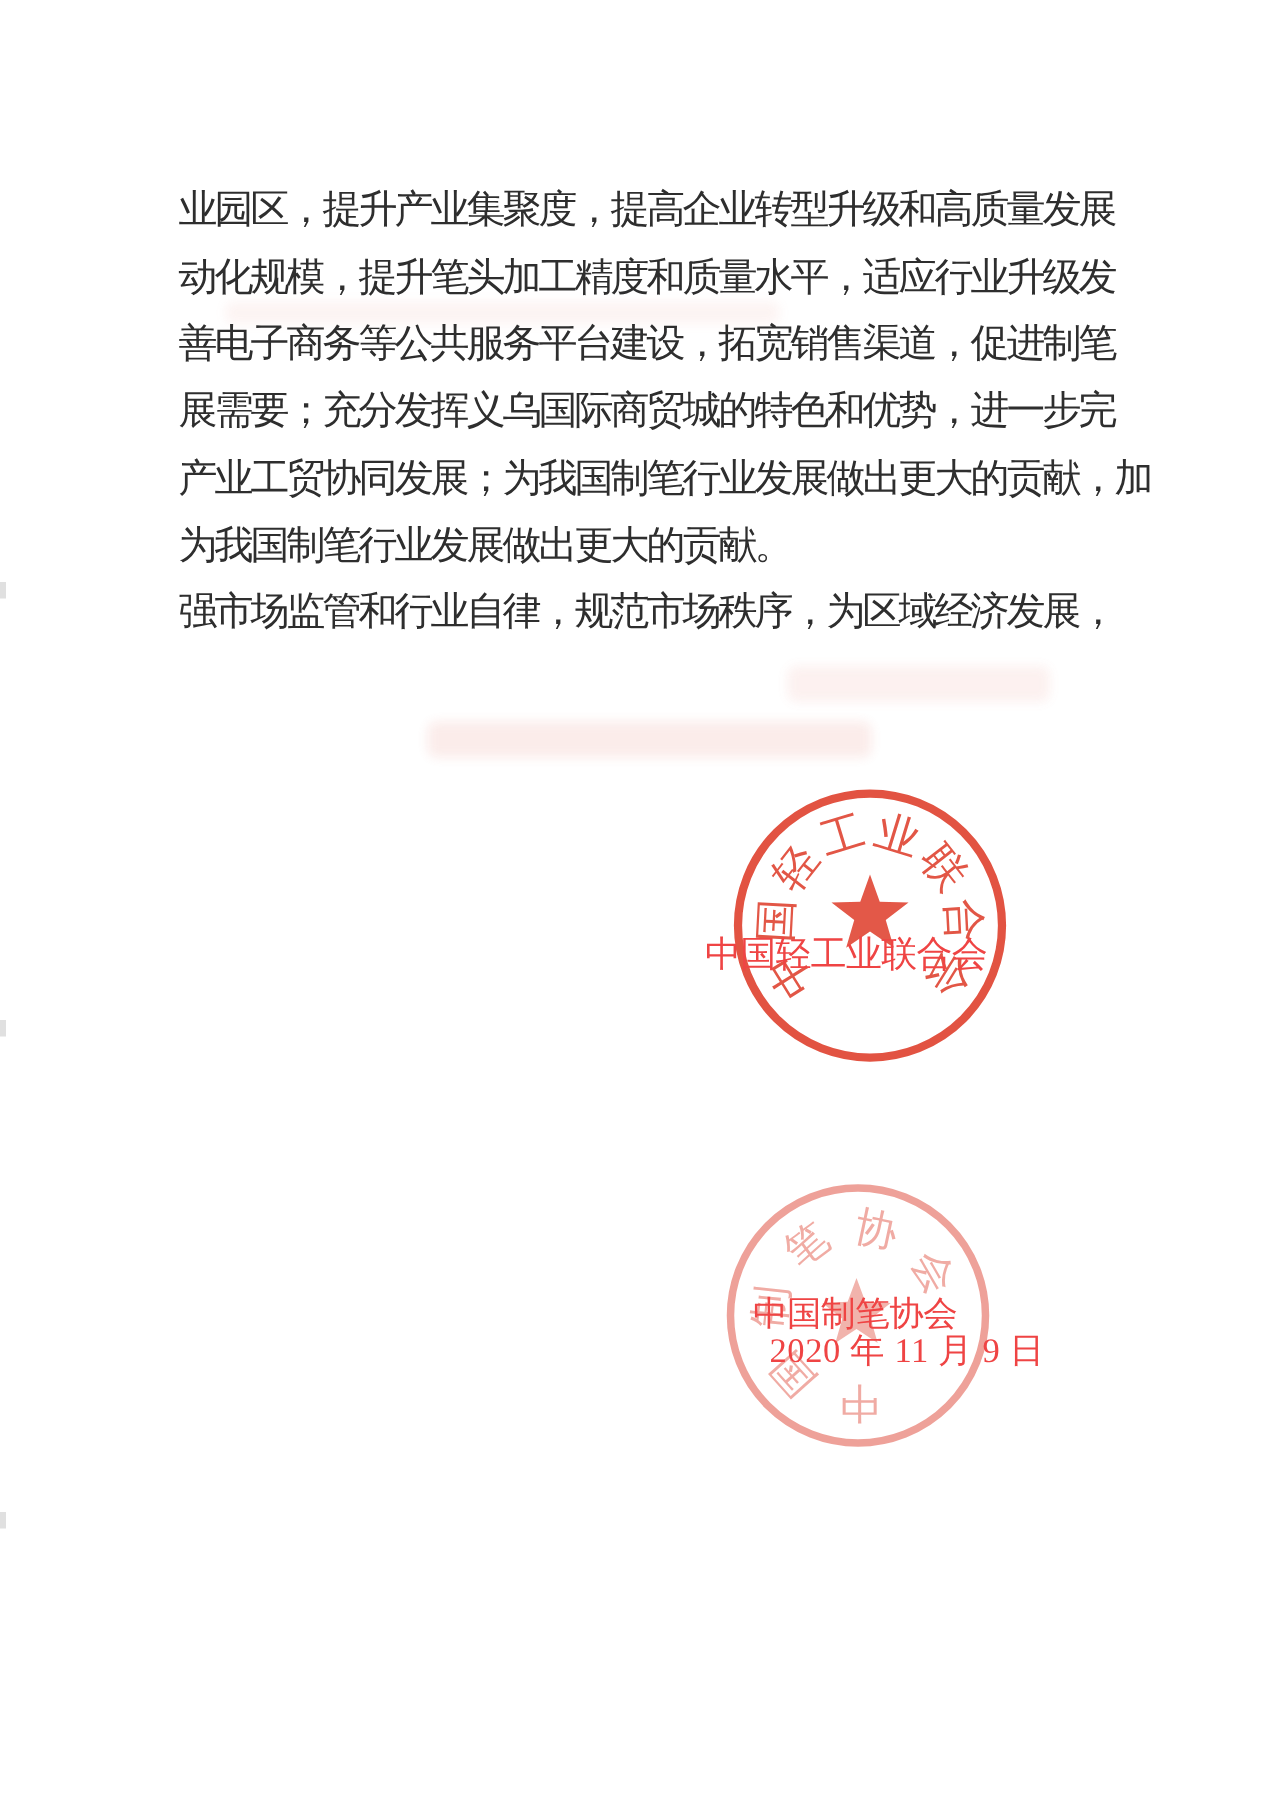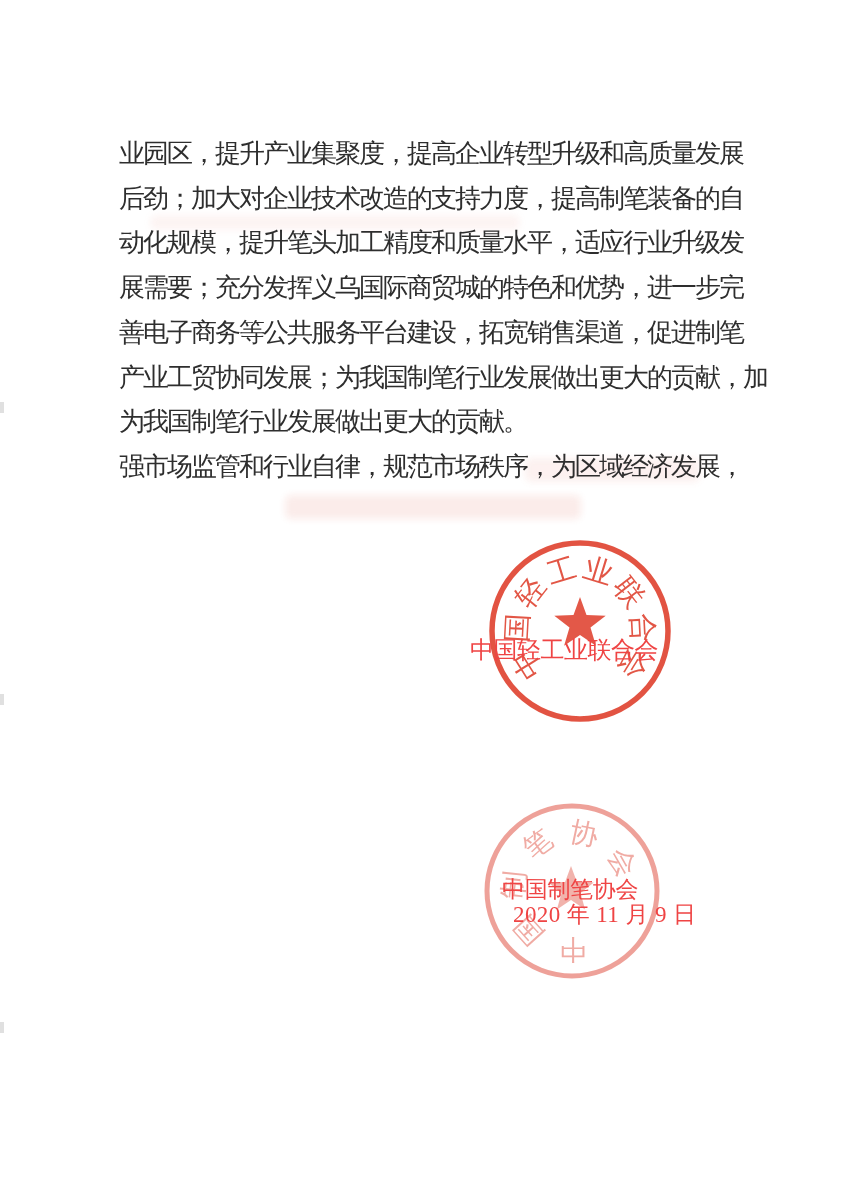--- a/index.html
+++ b/index.html
@@ -3,21 +3,20 @@
 <meta charset="utf-8">
 <style>
   html,body { margin:0; padding:0; }
   .page {
     position: relative;
     width: 848px;
     height: 1128px;
     background: #ffffff;
     overflow: hidden;
     font-family: "Liberation Serif", "DejaVu Serif", serif;
-    margin-top: 14px;
   }
 
   
   .body-text {
     position: absolute;
     left: 119px;
     top: 118px;
     z-index: 2;
   }
   .body-text .line {
@@ -93,24 +92,23 @@
 
   <div class="ghost ghost-1"></div>
   <div class="ghost ghost-2"></div>
   <div class="ghost ghost-3"></div>
   <div class="edge-mark edge-a"></div>
   <div class="edge-mark edge-b"></div>
   <div class="edge-mark edge-c"></div>
 
   <div class="body-text">
     <span class="line">业园区，提升产业集聚度，提高企业转型升级和高质量发展</span>
-    <span class="line">后劲；加大对企业技术改造的支持力度，提高制笔装备的自</span>
     <span class="line">动化规模，提升笔头加工精度和质量水平，适应行业升级发</span>
+    <span class="line">善电子商务等公共服务平台建设，拓宽销售渠道，促进制笔</span>
     <span class="line">展需要；充分发挥义乌国际商贸城的特色和优势，进一步完</span>
-    <span class="line">善电子商务等公共服务平台建设，拓宽销售渠道，促进制笔</span>
     <span class="line">产业工贸协同发展；为我国制笔行业发展做出更大的贡献，加</span>
     <span class="line">为我国制笔行业发展做出更大的贡献。</span>
     <span class="line">强市场监管和行业自律，规范市场秩序，为区域经济发展，</span>
   </div>
 
   <svg class="seal seal-cnlic" width="200" height="200" viewBox="0 0 200 200">
     <circle cx="100" cy="100" r="88" stroke="#de3b28"></circle>
     <polygon class="star" points="100,66 106.5,84.1 125.7,84.7 110.5,96.4 115.9,114.8 100,104 84.1,114.8 89.5,96.4 74.3,84.7 93.5,84.1" fill="#de3b28"></polygon>
     <g fill="#de3b28">
       <text transform="rotate(-122 100 100)" x="100" y="47">中</text>

